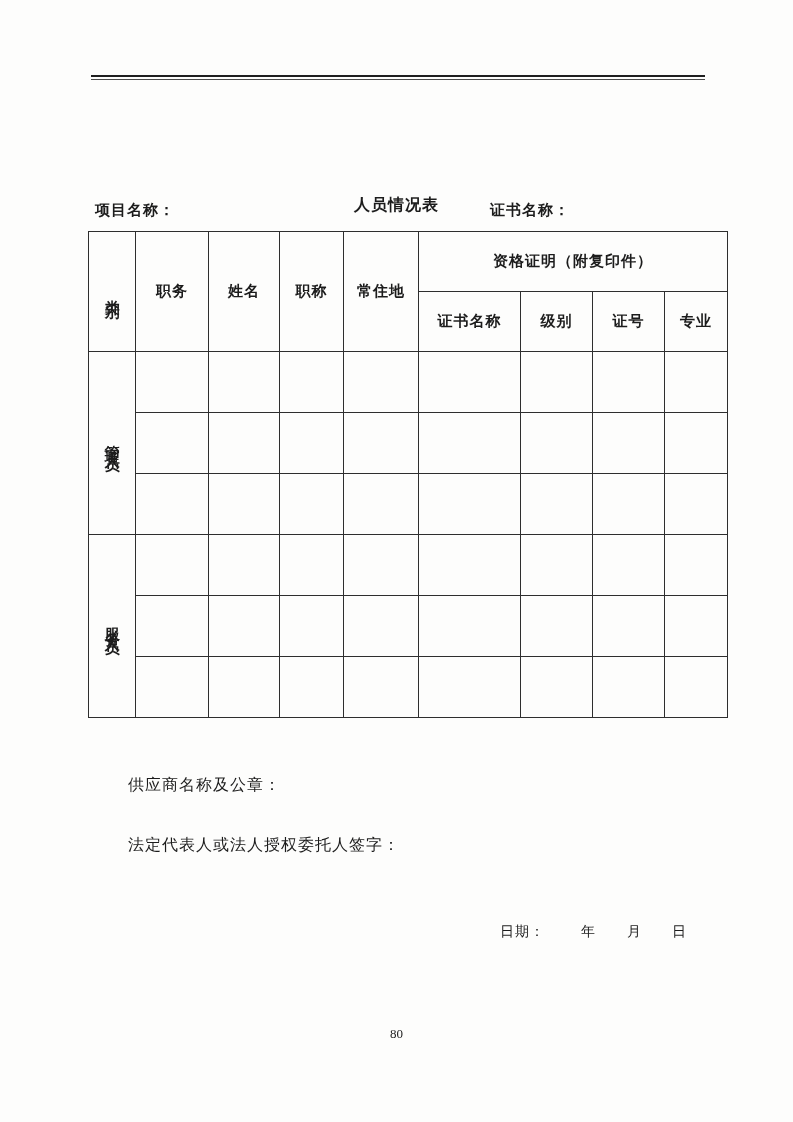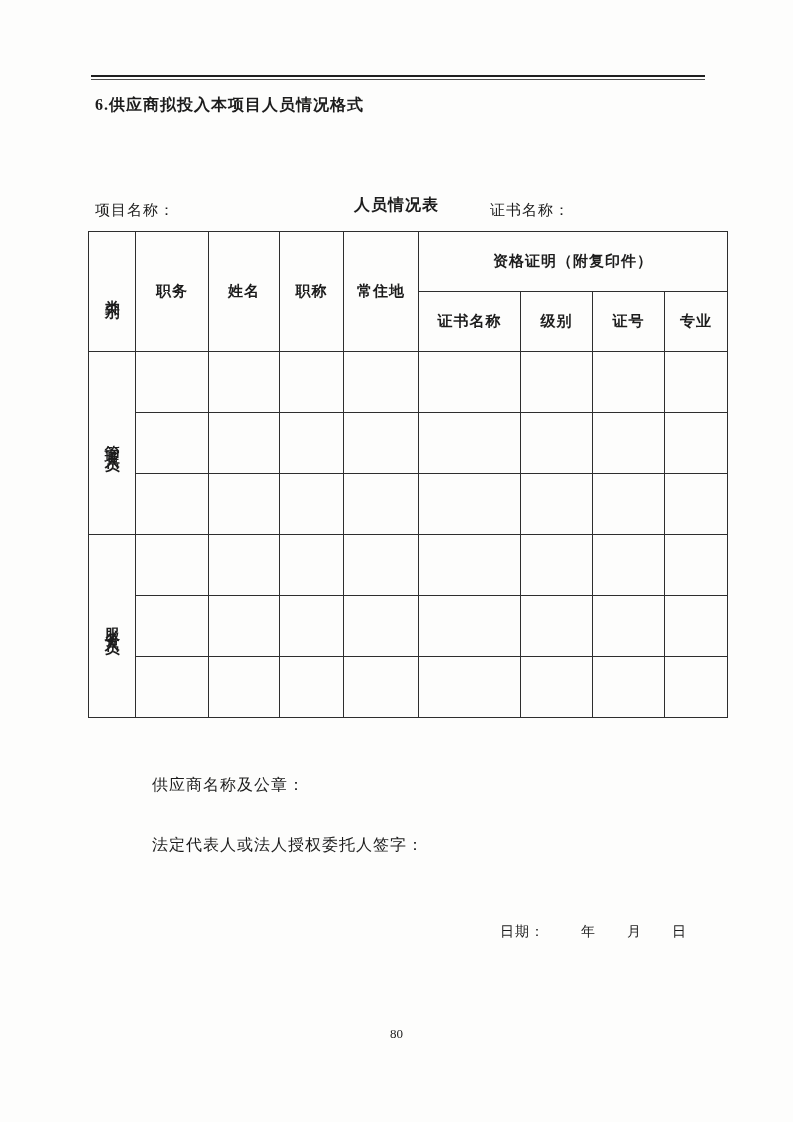--- a/index.html
+++ b/index.html
@@ -44,20 +44,21 @@
     letter-spacing: 1px;
     margin-top: 37px;
   }
 
   .meta-label {
     position: absolute;
     top: 201px;
     font-size: 15px;
     letter-spacing: 1px;
     white-space: nowrap;
+    font-weight: bold;
   }
   .meta-label.name   { left: 95px; }
   .meta-label.number { left: 490px; }
 
   table.personnel {
     position: absolute;
     left: 88px;
     top: 231px;
     width: 639px;
     border-collapse: collapse;
@@ -85,21 +86,20 @@
     letter-spacing: 4px;
     line-height: 1.1;
   }
 
   .footer-label {
     position: absolute;
     left: 128px;
     font-size: 16px;
     letter-spacing: 1px;
     white-space: nowrap;
-    margin-left: 24px;
   }
   .footer-label.supplier  { top: 775px; }
   .footer-label.signature { top: 835px; }
 
   .date-line {
     position: absolute;
     left: 500px;
     top: 923px;
     font-size: 14px;
     letter-spacing: 1px;
@@ -118,21 +118,20 @@
     font-size: 13px;
   }
 </style>
 </head>
 <body>
 
 <div class="page">
 
   <div class="header-rule"></div>
 
-  <div class="section-heading">6.供应商拟投入本项目人员情况格式</div>
 
   <div class="table-title">人员情况表</div>
 
   <div class="meta-label name">项目名称：</div>
   <div class="meta-label number">证书名称：</div>
 
   <table class="personnel">
     <colgroup>
       <col style="width:47px">
         <col style="width:73px">

